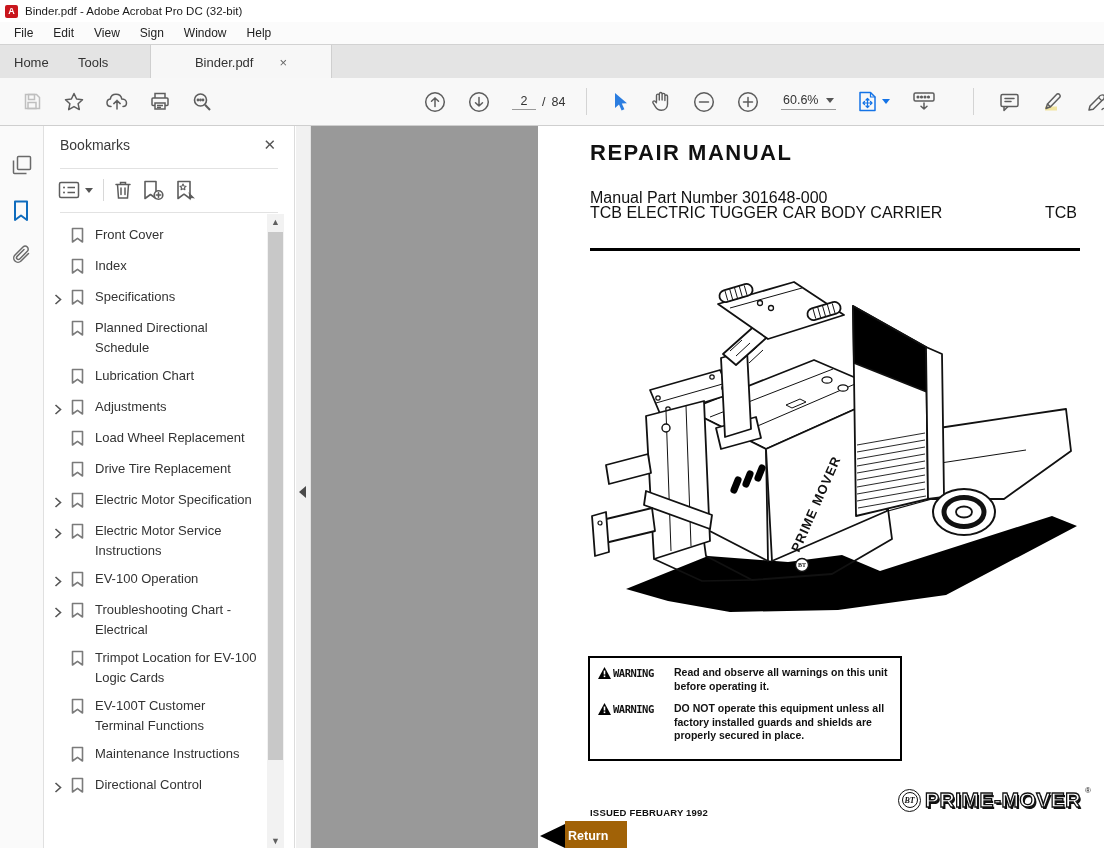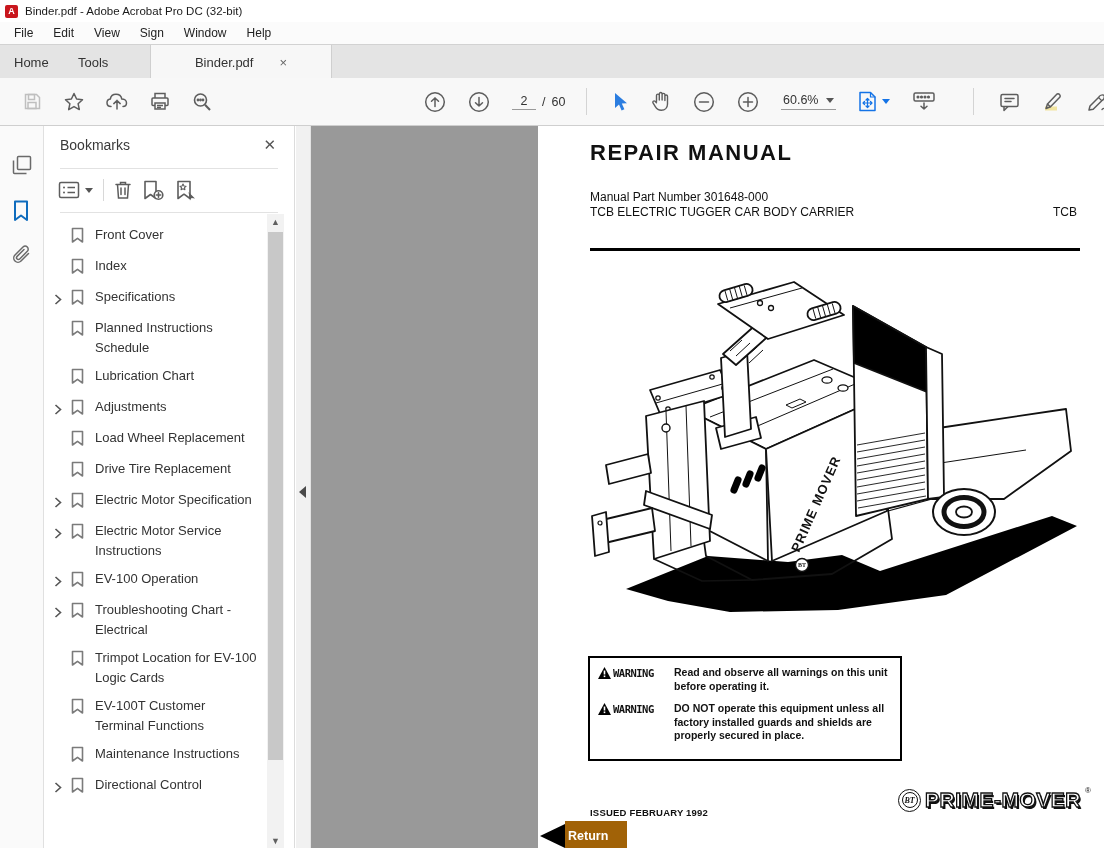--- a/index.html
+++ b/index.html
@@ -62,21 +62,21 @@
   .sb-thumb { position:absolute; left:1px; top:18px; width:15px; height:528px; background:#c8c8c8; }
   
   .collapse { position:absolute; left:296px; top:126px; width:15px; height:722px; background:#f1f1f1;
     border-right:1px solid #e3e3e3; }
   .collapse .tri { position:absolute; left:3px; top:360px; width:0; height:0;
     border-top:6px solid transparent; border-bottom:6px solid transparent; border-right:7px solid #4a4a4a; }
   
   .canvas { position:absolute; left:311px; top:126px; width:793px; height:722px; background:#999; }
   .pdfpage { position:absolute; left:538px; top:126px; width:566px; height:722px; background:#fff; color:#111; }
   .doc-title { position:absolute; left:52px; top:14px; font-size:22px; font-weight:bold; letter-spacing:1.5px; }
-  .doc-meta { position:absolute; left:52px; top:64px; width:487px; font-size:12px; line-height:15px; }
+  .doc-meta { position:absolute; left:52px; top:64px; width:487px; font-size:16px; line-height:15px; }
   .doc-meta .row2 { display:flex; justify-content:space-between; }
   .doc-rule { position:absolute; left:52px; top:122px; width:490px; height:3px; background:#000; }
   .warnbox { position:absolute; left:50px; top:530px; width:314px; height:105px; border:2.5px solid #000;
     padding:8px 10px 6px 8px; }
   .warnrow { display:flex; margin-bottom:9px; }
   .warnlab { flex:none; width:76px; display:flex; align-items:flex-start; gap:2px;
     font-family:"DejaVu Sans Mono", monospace; font-size:10.5px; font-weight:bold; letter-spacing:-0.5px; padding-top:1px; }
   .warntxt { font-size:10.5px; line-height:13.5px; width:220px;font-weight:bold; }
   .issued { position:absolute; left:52px; top:681px; font-size:9.5px; font-weight:bold; letter-spacing:0.2px; }
   .return-wrap { position:absolute; left:2px; top:695px; display:flex; align-items:center; }
@@ -157,21 +157,21 @@
           <circle cx="11" cy="11" r="9.3"></circle>
           <path d="M11 15.5 V7 M11 7 L7.5 10.3 M11 7 L14.5 10.3"></path>
         </svg>
       <svg class="icn" width="22" height="22" viewBox="0 0 22 22" fill="none" stroke="#5d5d5d" stroke-width="1.5" stroke-linecap="round" stroke-linejoin="round">
           <circle cx="11" cy="11" r="9.3"></circle>
           <path d="M11 6.5 V15 M11 15 L7.5 11.7 M11 15 L14.5 11.7"></path>
         </svg>
       <span class="pgfield">
         <span class="pgnum">2</span>
         <span>/</span>
-        <span>60</span>
+        <span>84</span>
       </span>
     </div>
 
     <div class="tbdiv" style="left:586px;"></div>
 
     <div class="tb-group" style="left:601px;">
       <svg class="icn" width="17" height="20" viewBox="0 0 17 20">
           <path d="M3 1 L3 16 L7 12.4 L9.6 18.5 L12.4 17.3 L9.8 11.4 L15 11.2 Z" fill="#2b7de0"></path>
         </svg>
       <svg class="icn" width="20" height="21" viewBox="0 0 20 21" fill="none" stroke="#5d5d5d" stroke-width="1.4" stroke-linecap="round" stroke-linejoin="round">
@@ -323,21 +323,21 @@
       <span class="bm-chev" style="visibility: hidden;">
         <svg width="8" height="11" viewBox="0 0 8 11" fill="none" stroke="#555" stroke-width="1.6">
               <path d="M1.5 1 L6.5 5.5 L1.5 10"></path>
             </svg>
       </span>
       <span class="bm-glyph">
         <svg width="13" height="17" viewBox="0 0 13 17" fill="none" stroke="#7b7b7b" stroke-width="1.6" stroke-linejoin="round">
               <path d="M1.5 1.5 H11.5 V15 L6.5 11.4 L1.5 15 Z"></path>
             </svg>
       </span>
-      <span class="bm-label">Planned Instructions Schedule</span>
+      <span class="bm-label">Planned Directional Schedule</span>
     </div>
 
     <div class="bm-row">
       <span class="bm-chev" style="visibility: hidden;">
         <svg width="8" height="11" viewBox="0 0 8 11" fill="none" stroke="#555" stroke-width="1.6">
               <path d="M1.5 1 L6.5 5.5 L1.5 10"></path>
             </svg>
       </span>
       <span class="bm-glyph">
         <svg width="13" height="17" viewBox="0 0 13 17" fill="none" stroke="#7b7b7b" stroke-width="1.6" stroke-linejoin="round">

